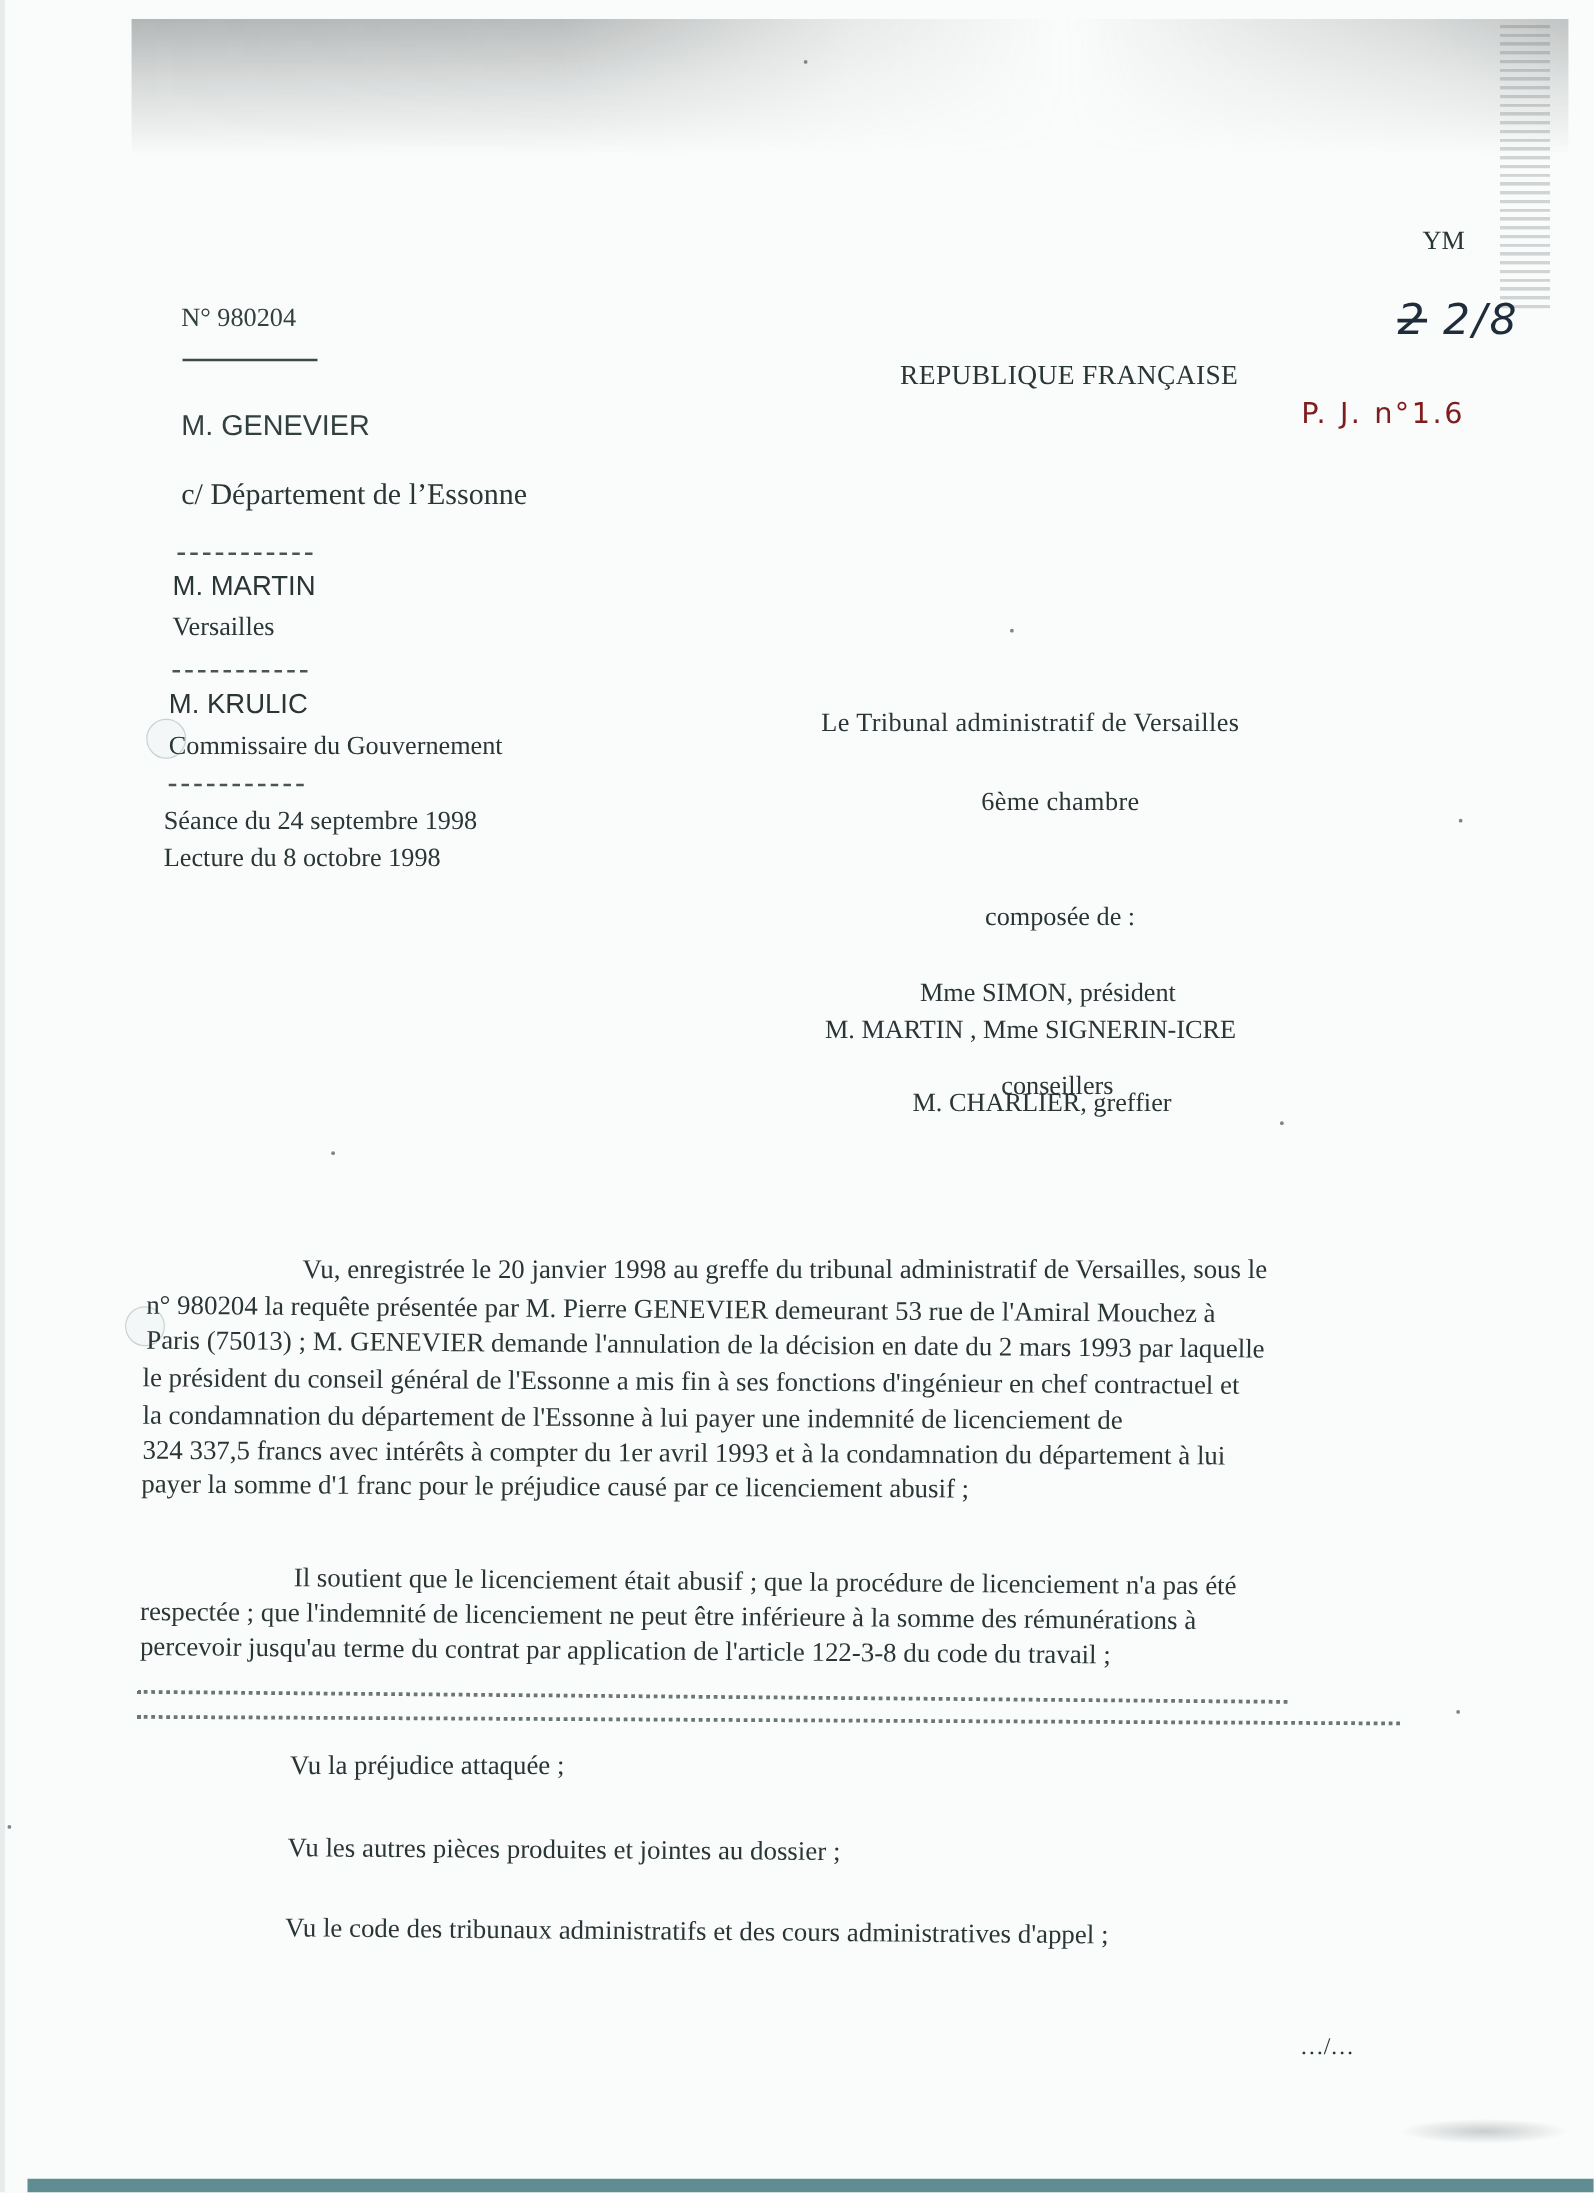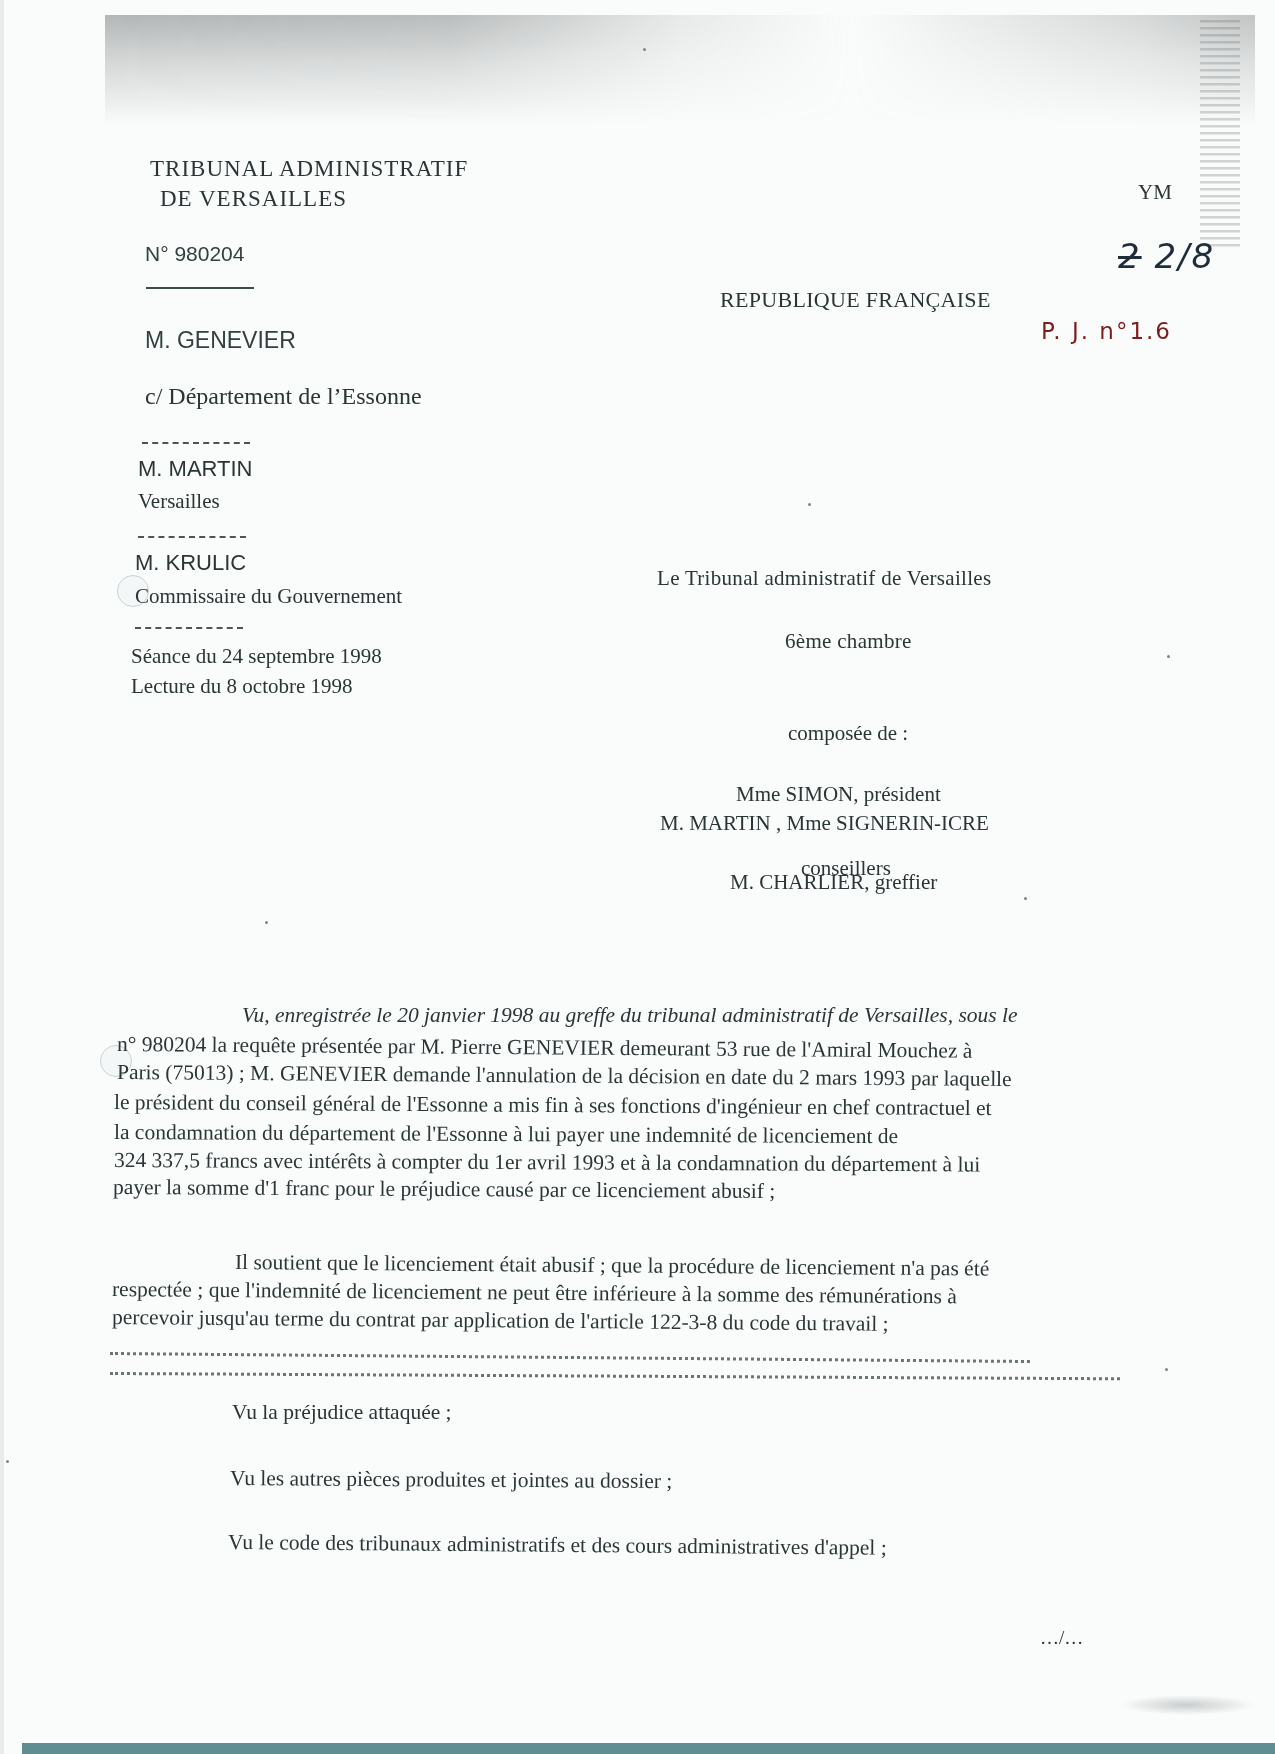--- a/index.html
+++ b/index.html
@@ -66,21 +66,21 @@
     .txt { position: absolute; white-space: nowrap; }
 
     
     .tribunal-title {
       left: 150px; top: 154px;
       font-size: 23px;
       letter-spacing: 1px;
       line-height: 30px;
       font-family: "Liberation Serif", serif;
     }
-    .case-number { left: 145px; top: 242px; font-size: 21px; font-family: Liberation Sans, sans-serif; color:#324040; }
+    .case-number { left: 145px; top: 242px; font-size: 21px; font-family: Liberation Serif, serif; color:#324040; }
     .rule {
       position: absolute;
       border-top: 2px solid #3e4a4a;
     }
     .rule.dashed { border-top: 2px dashed #4a5555; }
     .party-name { left: 145px; top: 303px; font-size: 23px; font-family: "Liberation Sans", sans-serif; color:#324040;margin-top:24px; }
     .versus { left: 145px; top: 367px; font-size: 24px; font-family: Liberation Serif, serif; margin-top: 16px; }
     .rapporteur-name { left: 138px; top: 456px; font-size: 22px; font-family: "Liberation Sans", sans-serif; }
     .rapporteur-role { left: 138px; top: 489px; font-size: 21px; font-family: "Liberation Serif", serif; }
     .commissaire-name { left: 135px; top: 550px; font-size: 22px; font-family: "Liberation Sans", sans-serif; }
@@ -117,21 +117,21 @@
     .m3 { left: 801px; top: 840px; margin-top: 16px; }
     .m4 { left: 730px; top: 870px; }
 
     
     .body-text {
       font-family: "Liberation Serif", "DejaVu Serif", serif;
       font-size: 21.5px;
       color: #2a3535;
       transform-origin: left center;
     }
-    .p1-l1 { left: 242px; top: 1003px; font-style: italic; }
+    .p1-l1 { left: 242px; top: 1003px; }
     .p1-l2 { left: 117px; top: 1032px; transform: rotate(0.45deg); }
     .p1-l3 { left: 117px; top: 1060px; transform: rotate(0.45deg); }
     .p1-l4 { left: 114px; top: 1090px; transform: rotate(0.4deg); }
     .p1-l5 { left: 114px; top: 1120px; transform: rotate(0.3deg); }
     .p1-l6 { left: 114px; top: 1148px; transform: rotate(0.3deg); }
     .p1-l7 { left: 113px; top: 1175px; transform: rotate(0.35deg); }
 
     .p2-l1 { left: 235px; top: 1250px; transform: rotate(0.5deg); }
     .p2-l2 { left: 112px; top: 1277px; transform: rotate(0.5deg); }
     .p2-l3 { left: 112px; top: 1305px; transform: rotate(0.5deg); }
@@ -161,24 +161,20 @@
 <div class="page">
 
   <div class="scan-left-edge"></div>
   <div class="scan-top-shadow"></div>
   <div class="scan-right-streak"></div>
   <div class="scan-bottom-smudge"></div>
   <div class="scan-bottom-edge"></div>
   <div class="punch-hole" style="left:117px; top:575px;"></div>
   <div class="punch-hole" style="left:100px; top:1045px;"></div>
 
-  <div class="txt tribunal-title">
-    <div>TRIBUNAL ADMINISTRATIF</div>
-    <div style="padding-left:10px;">DE VERSAILLES</div>
-  </div>
 
   <div class="txt case-number">N° 980204</div>
   <div class="rule" style="left:146px; top:287px; width:108px;"></div>
 
   <div class="txt party-name">M. GENEVIER</div>
   <div class="txt versus">c/ Département de l’Essonne</div>
 
   <div class="rule dashed" style="left:142px; top:442px; width:108px;"></div>
   <div class="txt rapporteur-name">M. MARTIN</div>
   <div class="txt rapporteur-role">Versailles</div>

